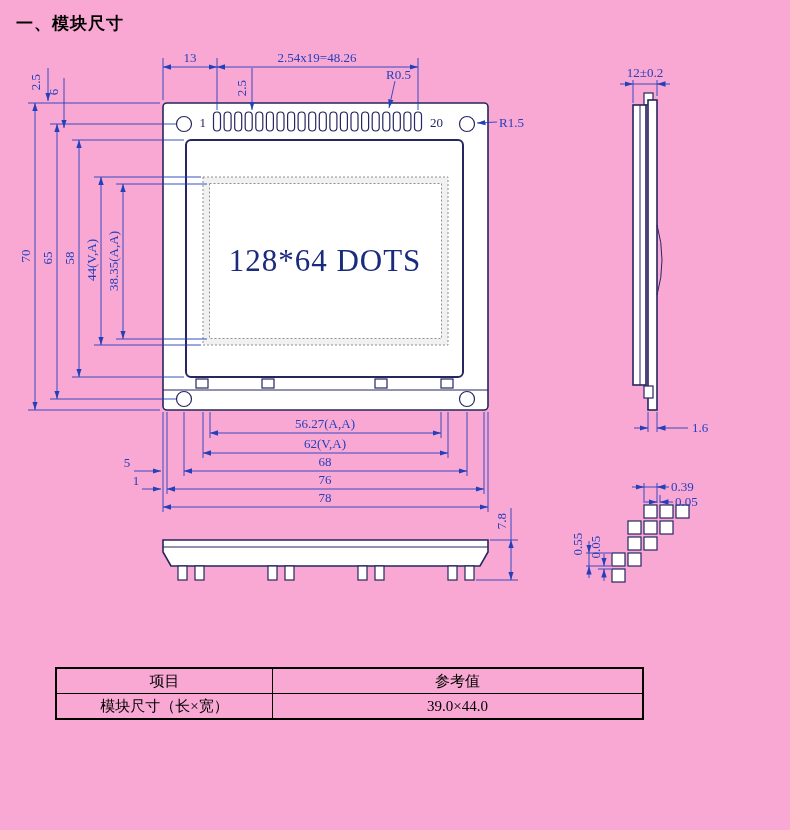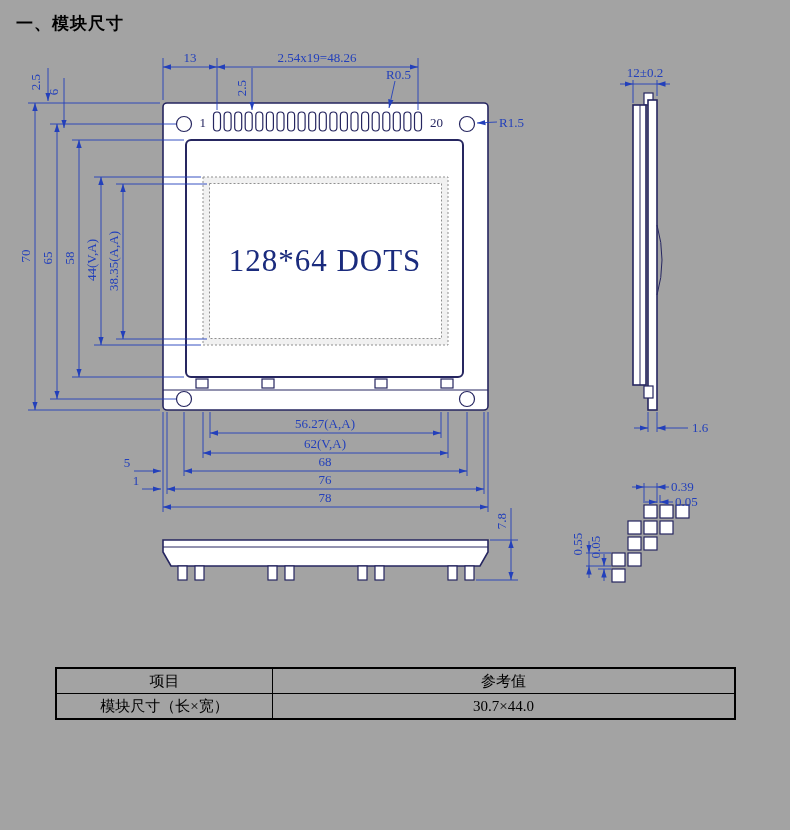--- a/index.html
+++ b/index.html
@@ -1,33 +1,33 @@
 <!DOCTYPE html>
 <html><head>
 <meta charset="utf-8">
 <style>
   html,body{margin:0;padding:0;background:#fff;}
-  .page{position:relative;width:790px;height:830px;background:#a3a3a3;overflow:hidden;
+  .page{position:relative;width:790px;height:830px;background:#f9a8d4;overflow:hidden;
         font-family:"Liberation Serif","DejaVu Serif",serif;}
   .title{position:absolute;left:16px;top:12px;font-size:17px;font-weight:bold;color:#000;
          font-family:"Liberation Sans","DejaVu Sans",sans-serif;letter-spacing:1px;}
   svg{position:absolute;left:0;top:0;}
   
   .ol{stroke:#262660;fill:#fff;}
   .ol15{stroke-width:1.6;}
   .ol2{stroke-width:2;}
   .ol1{stroke-width:1.2;}
   .thin{stroke:#262660;stroke-width:1;fill:none;}
   .dash{stroke:#8f8f8f;stroke-width:1;stroke-dasharray:2 2;}
   .dl{stroke:#2340bb;stroke-width:0.9;fill:none;}
   text{fill:#2340bb;font-size:13px;}
   .navy{fill:#262660;}
   .disp{fill:#1a2b7d;font-size:31px;letter-spacing:1px;}
   
-  .spec{position:absolute;left:55px;top:667px;width:681px;border-collapse:collapse;
+  .spec{position:absolute;left:55px;top:667px;width:589px;border-collapse:collapse;
         border:2px solid #000;table-layout:fixed;}
   .spec th,.spec td{border:1px solid #000;height:24px;text-align:center;vertical-align:middle;
         font-size:15px;font-weight:normal;color:#000;padding:0;}
   .spec .c1{width:215px;}
 </style>
 </head>
 <body>
 
 <div class="page">
 
@@ -253,18 +253,18 @@
   </svg>
 
   <table class="spec">
     <tbody>
         <tr>
       <th class="c1">项目</th>
       <th>参考值</th>
     </tr>
     <tr>
       <td class="c1">模块尺寸（长×宽）</td>
-      <td>30.7×44.0</td>
+      <td>39.0×44.0</td>
     </tr>
   </tbody>
     </table>
 
 </div>
 
 </body></html>

